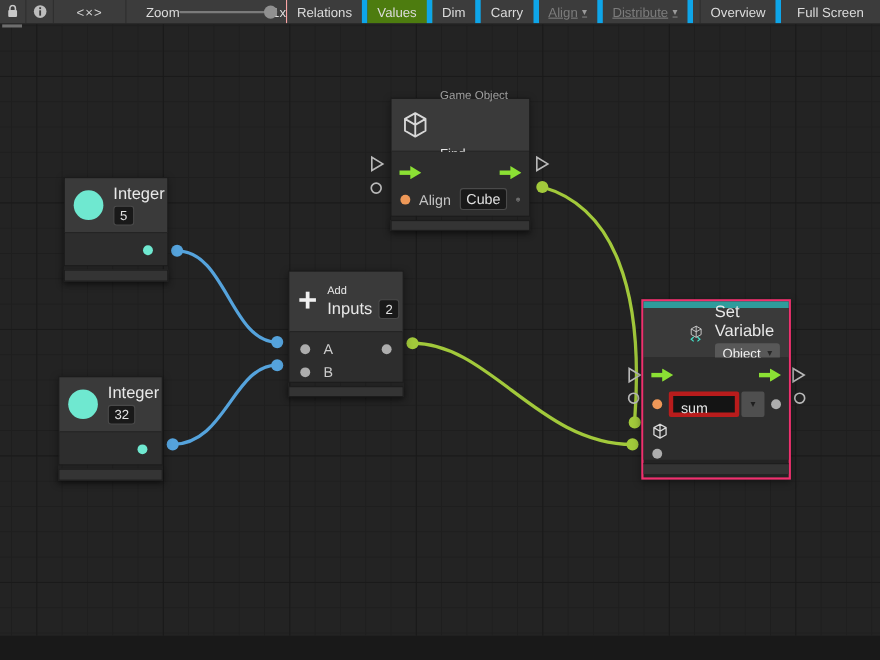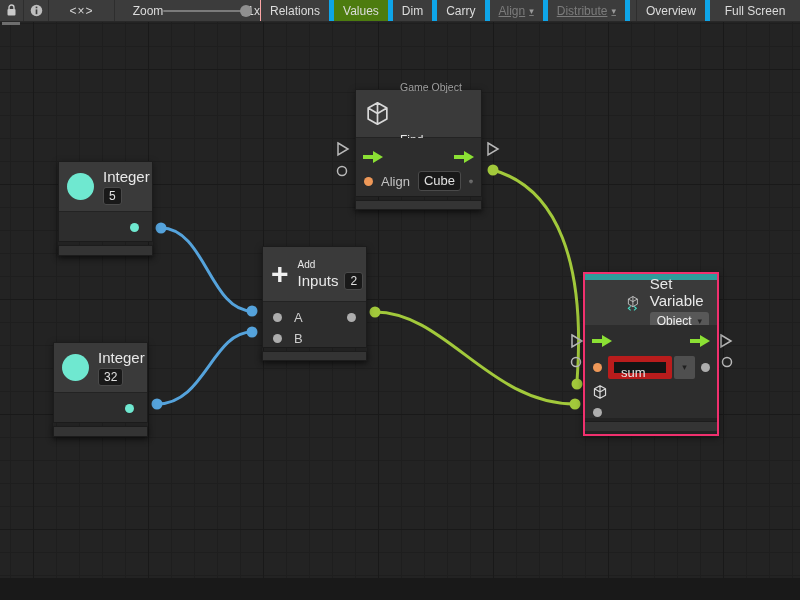--- a/index.html
+++ b/index.html
@@ -68,21 +68,21 @@
   .flow-arrow { width:20px; height:12px; flex:none; }
   .hdr-col { display:flex; flex-direction:column; align-items:flex-start; gap:2px; }
   .row { display:flex; align-items:center; }
 
   .plus-icon { font-size:30px; font-weight:bold; color:#f0f0f0; line-height:26px; }
   .pill { display:inline-flex; align-items:center; gap:6px; background:#585858; border-radius:3px;
     height:19px; padding:0 7px; color:#efefef; font-size:12px; }
   .pill .dd { font-size:9px; color:#262626; }
 
   .sum-field { display:flex; align-items:center; gap:2px; }
-  .sum-box { width:64px; height:23px; background:#141414; border:6px solid #b91c1c; border-radius:2px;
+  .sum-box { width:64px; height:23px; background:#141414; border:4px solid #b91c1c; border-radius:2px;
     color:#e6e6e6; font-size:13px; padding:0 7px; line-height:21px; }
   .dd-btn { width:21px; height:23px; background:#4f4f4f; border-radius:2px; display:flex;
     align-items:center; justify-content:center; color:#1f1f1f; font-size:9px; }
 
   .selected-frame { border:2px solid #F0306E; }
   .teal-strip { height:6px; background:#2E9C9C; }
 </style>
 </head>
 <body>
 

